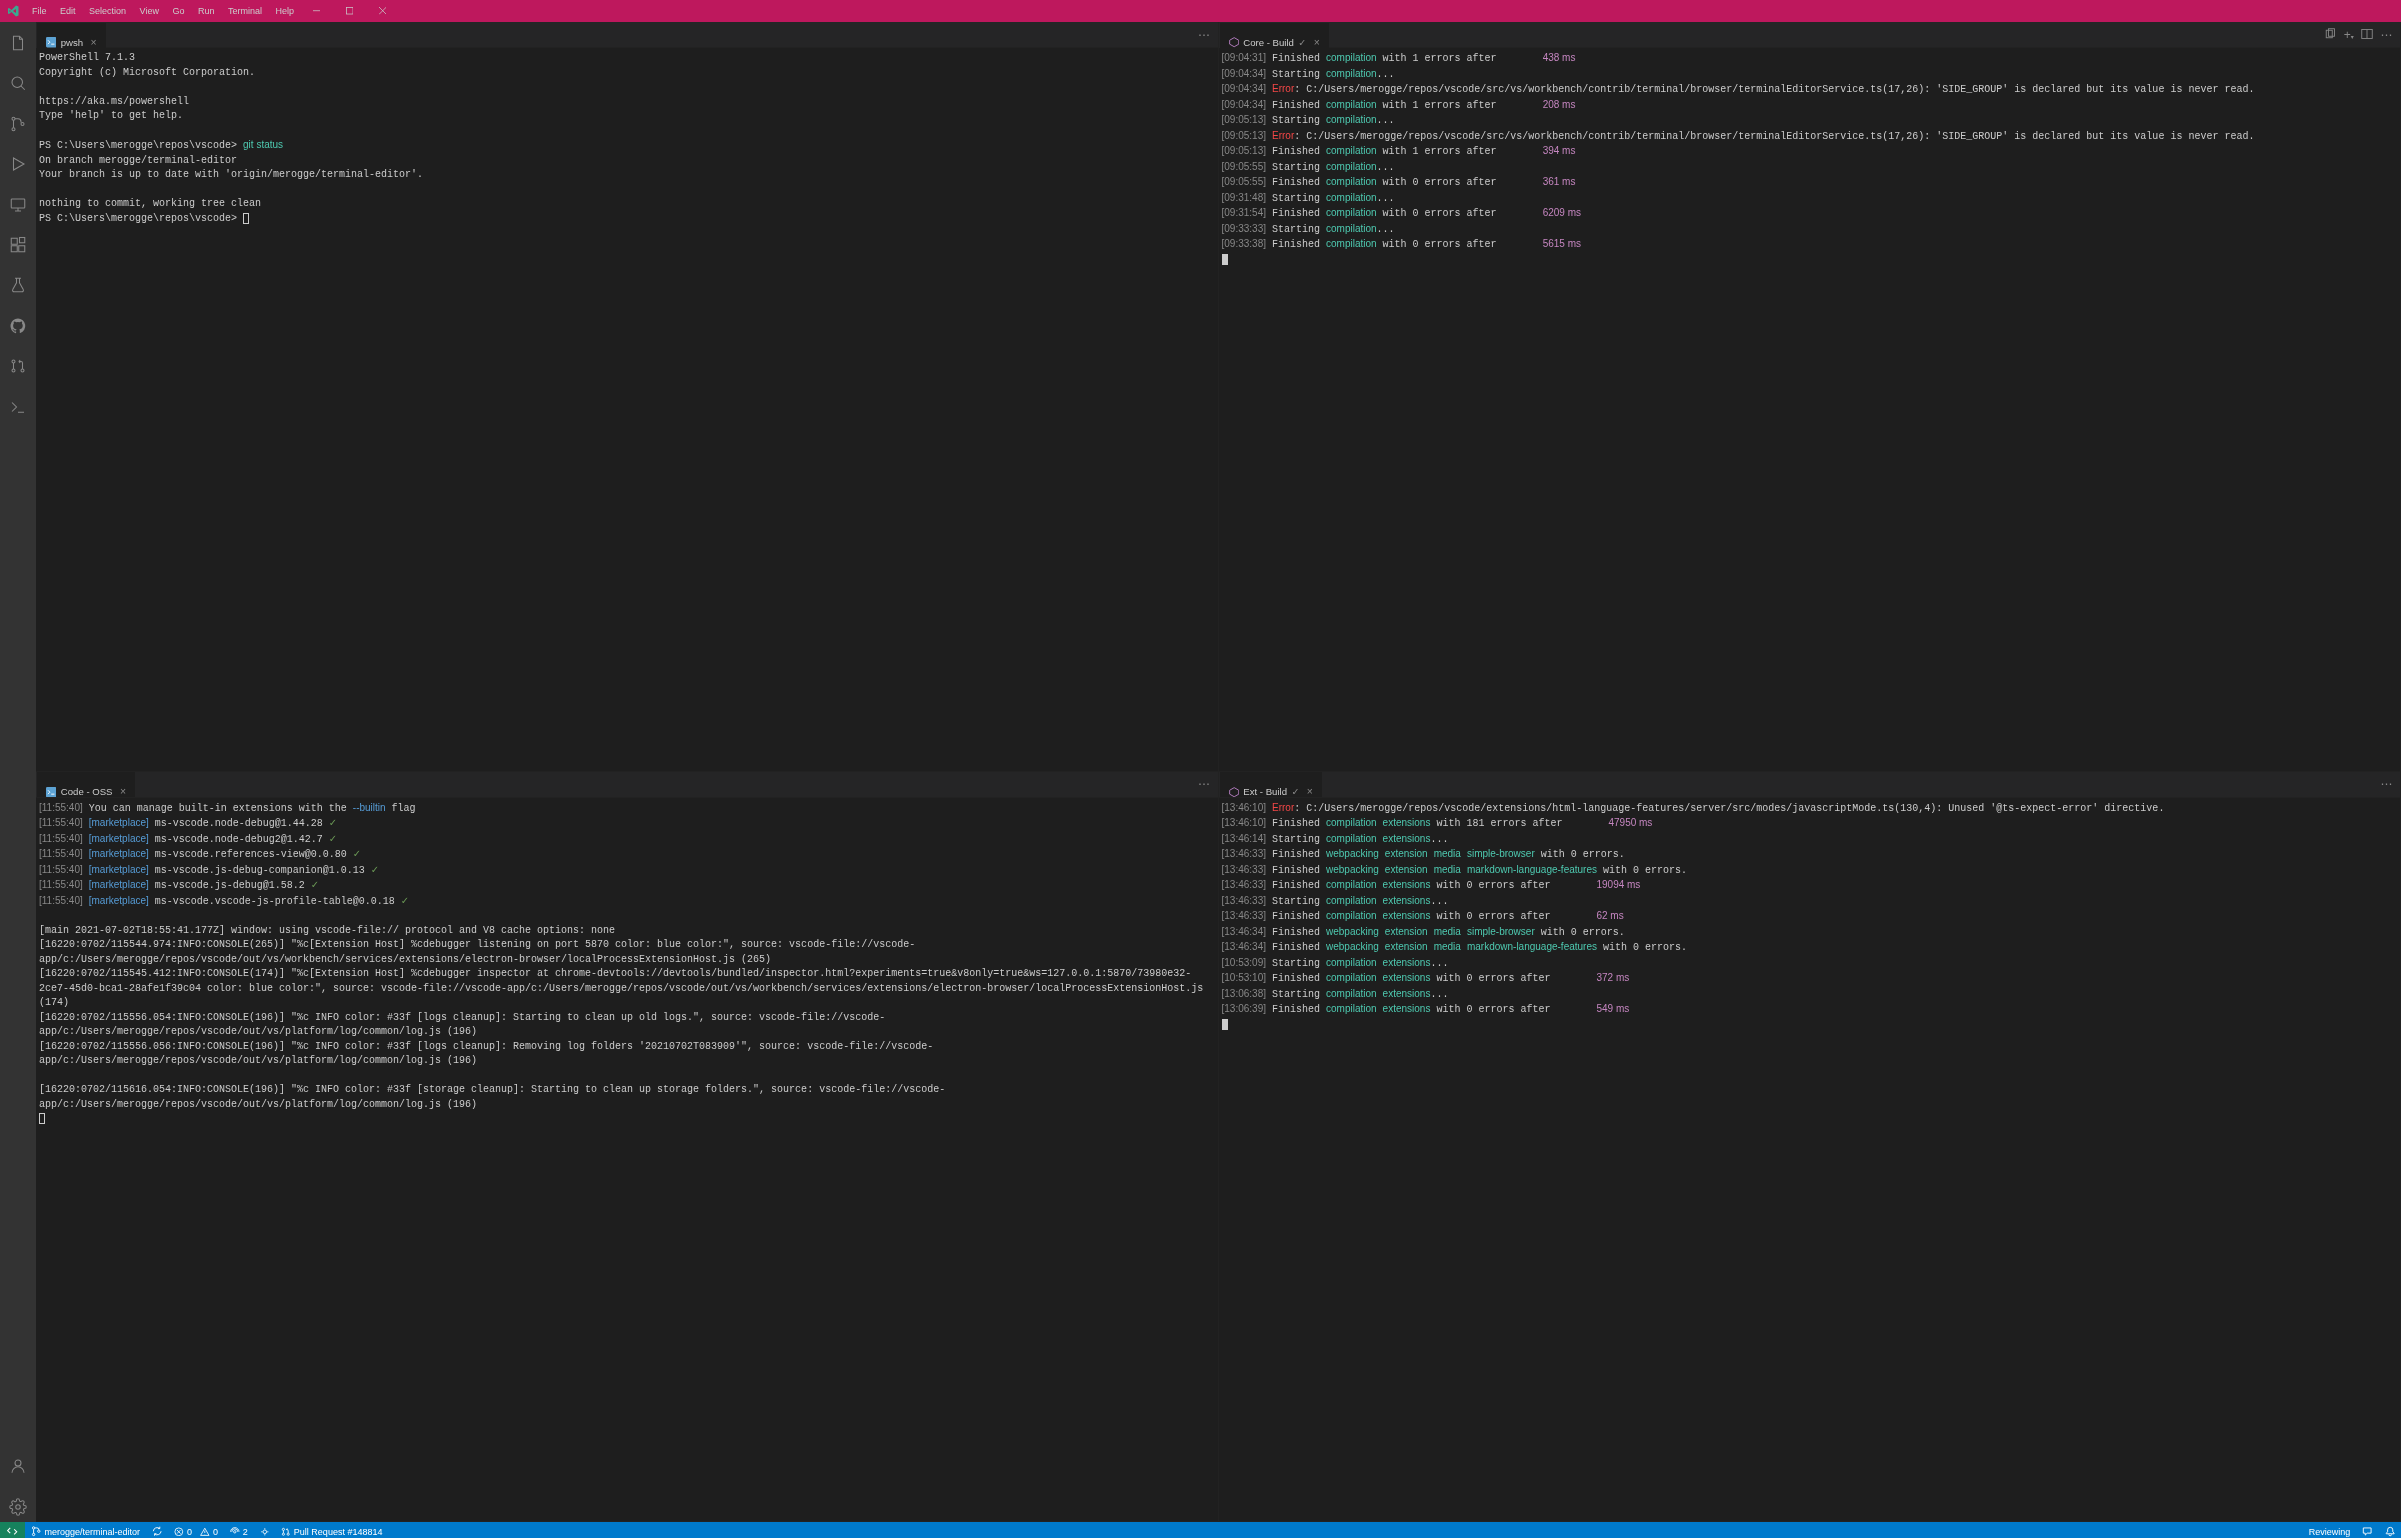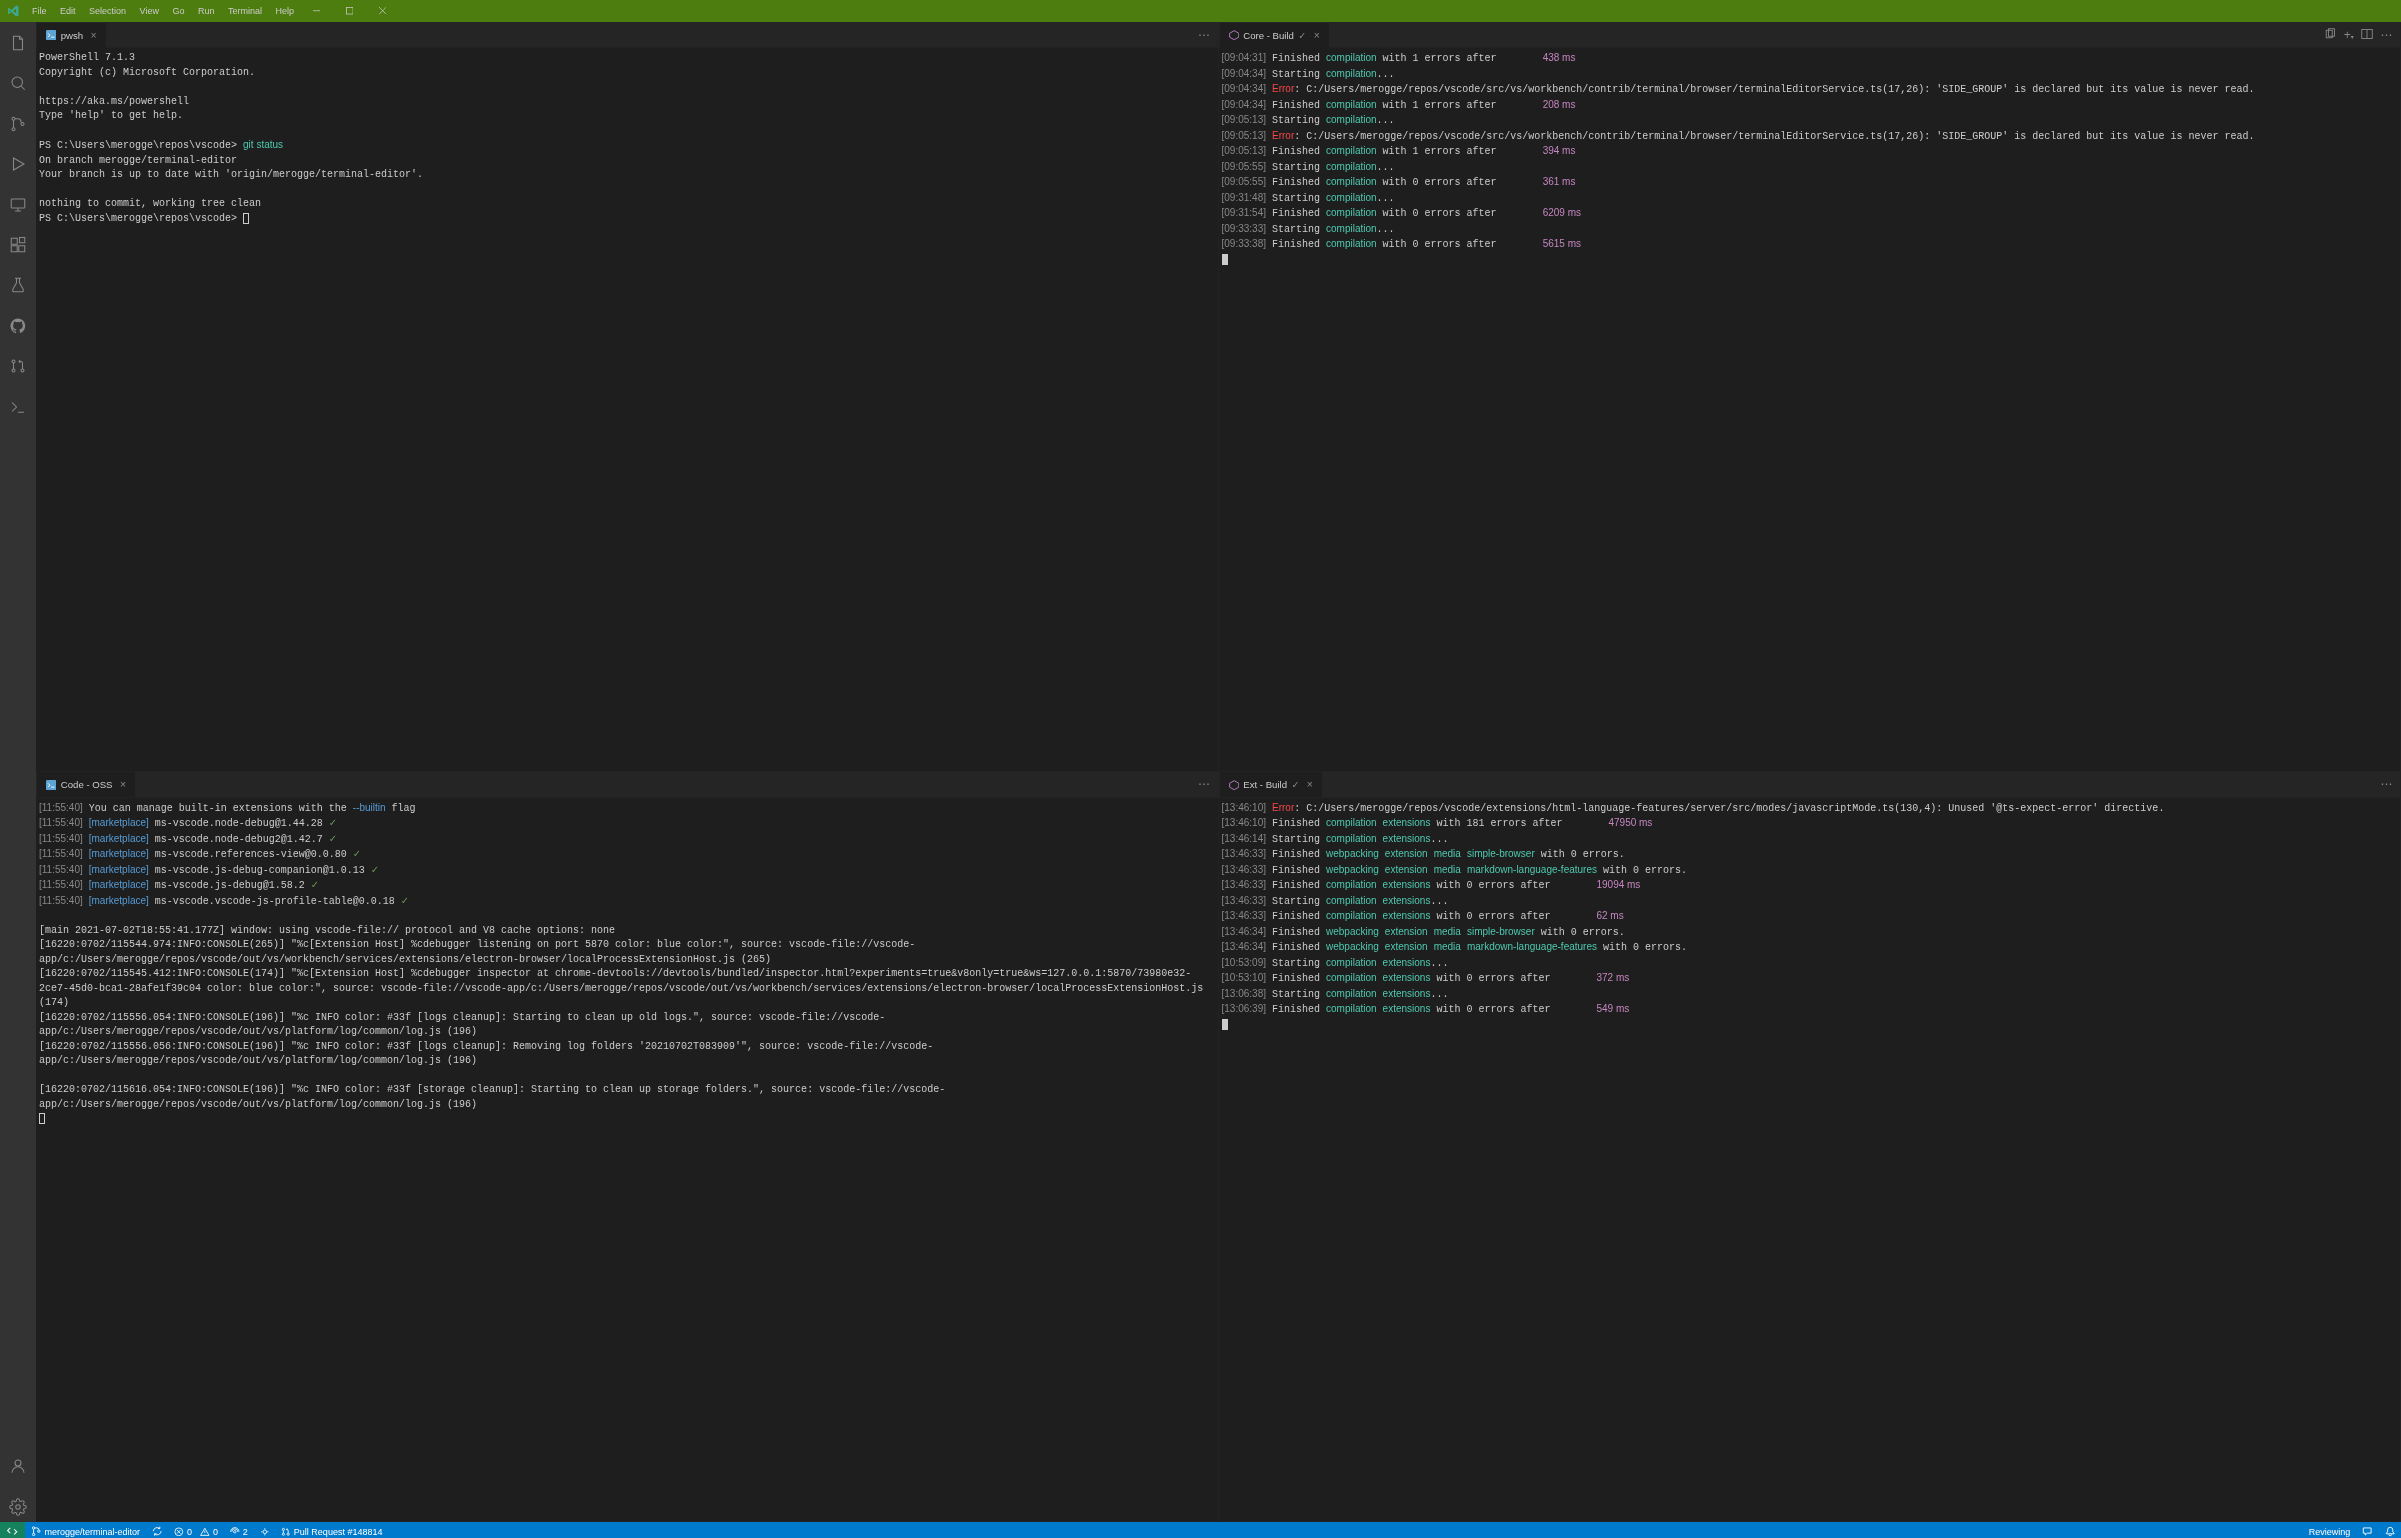--- a/index.html
+++ b/index.html
@@ -1,34 +1,34 @@
 <!DOCTYPE html>
 <html style="font-size:12px"><head>
 <meta charset="utf-8">
 <style>
 * { margin:0; padding:0; box-sizing:border-box; font-family:'Segoe UI',Arial,sans-serif; }
 html,body{width:100%;height:100%;overflow:hidden;background:#1e1e1e;color:#ccc;}
-.titlebar{height:22px;background:#4d7c0f;display:flex;align-items:center;font-size:9px;color:#ccc;position:relative;}
+.titlebar{height:22px;background:#be185d;display:flex;align-items:center;font-size:9px;color:#ccc;position:relative;}
 .titlebar .logo{width:26px;display:flex;justify-content:center;align-items:center;}
 .titlebar .logo svg{width:12px;height:12px;}
 .menubar{display:flex;gap:1.5px;}
 .menubar-item{padding:3px 6px;cursor:pointer;}
 .win-title{flex:1;text-align:center;color:#ccc;}
 .win-controls{display:flex;}
 .win-btn{width:33px;height:22px;display:flex;justify-content:center;align-items:center;cursor:pointer;color:#ccc;font-size:7.4px;}
 .body{display:flex;height:calc(100% - 22px - 16.3px);}
 .activity{width:36px;background:#333;display:flex;flex-direction:column;align-items:center;padding-top:6px;gap:10.4px;}
 .activity .act-icon{width:36px;height:30px;display:flex;justify-content:center;align-items:center;color:#888;cursor:pointer;}
 .activity .spacer{flex:1;}
 .main{flex:1;display:flex;flex-direction:column;}
 .grid{flex:1;display:grid;grid-template-columns:1fr 1fr;grid-template-rows:1fr 1fr;}
 .pane{display:flex;flex-direction:column;border-right:0.7px solid #222;border-bottom:0.7px solid #222;overflow:hidden;}
 .tabbar{height:26px;background:#252526;display:flex;align-items:center;border-bottom:0.7px solid #222;}
 .tab{height:26px;padding:0 9px;display:flex;align-items:center;gap:4.4px;font-size:9.6px;border-left:0.7px solid #252526;background:#1e1e1e;border-top:0.7px solid #252526;}
-.tab.active{background:#1e1e1e;}
+.tab.active{background:#1e1e1e;align-items:flex-end;}
 .tab-icon{width:10.4px;height:10.4px;display:inline-flex;}
 .tab-close{color:#888;cursor:pointer;font-size:10.4px;margin-left:3px;}
 .tabbar .tactions{margin-left:auto;display:flex;gap:7.4px;padding-right:7.4px;color:#888;}
 .term{flex:1;overflow:auto;font-family:Consolas,'Courier New',monospace;font-size:10px;line-height:1.45;padding:3px 0 3px 3px;white-space:pre-wrap;color:#ccc;}
 .ts{color:#888;}
 .kw{color:#4ec9b0;}
 .err{color:#f44747;}
 .num{color:#c586c0;margin-left:40px;}
 .mp{color:#569cd6;}
 .ok{color:#6a9955;}

